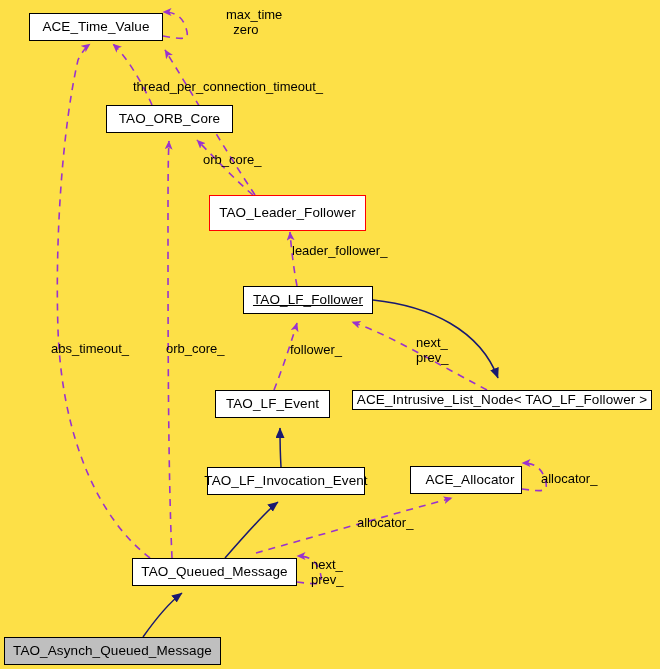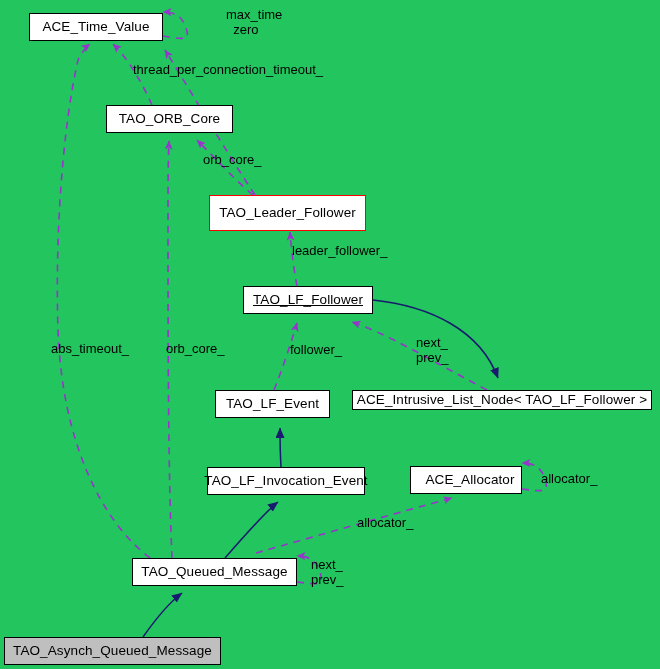--- a/index.html
+++ b/index.html
@@ -5,21 +5,21 @@
 <style>
   html, body {
     margin: 0;
     padding: 0;
     background: #ffffff;
   }
   #diagram-root {
     position: relative;
     width: 660px;
     height: 669px;
-    background: #22c55e;
+    background: #fde047;
     font-family: "Liberation Sans", sans-serif;
     overflow: hidden;
   }
   svg.edge-layer {
     position: absolute;
     left: 0;
     top: 0;
     width: 660px;
     height: 669px;
   }
@@ -170,21 +170,21 @@
     <span>TAO_Queued_Message</span>
   </div>
 
   <div class="node highlight" style="left:4px; top:637px; width:217px; height:28px;">
     <span>TAO_Asynch_Queued_Message</span>
   </div>
 
   <div class="edge-label" style="left:186px; top:8px; text-align:left;margin-left:40px;">max_time
   zero</div>
 
-  <div class="edge-label" style="left:133px; top:63px;">thread_per_connection_timeout_</div>
+  <div class="edge-label" style="left:133px; top:80px;">thread_per_connection_timeout_</div>
 
   <div class="edge-label" style="left:203px; top:153px;">orb_core_</div>
 
   <div class="edge-label" style="left:292px; top:244px;">leader_follower_</div>
 
   <div class="edge-label" style="left:51px; top:342px;">abs_timeout_</div>
 
   <div class="edge-label" style="left:166px; top:342px;">orb_core_</div>
 
   <div class="edge-label" style="left:290px; top:343px;">follower_</div>

